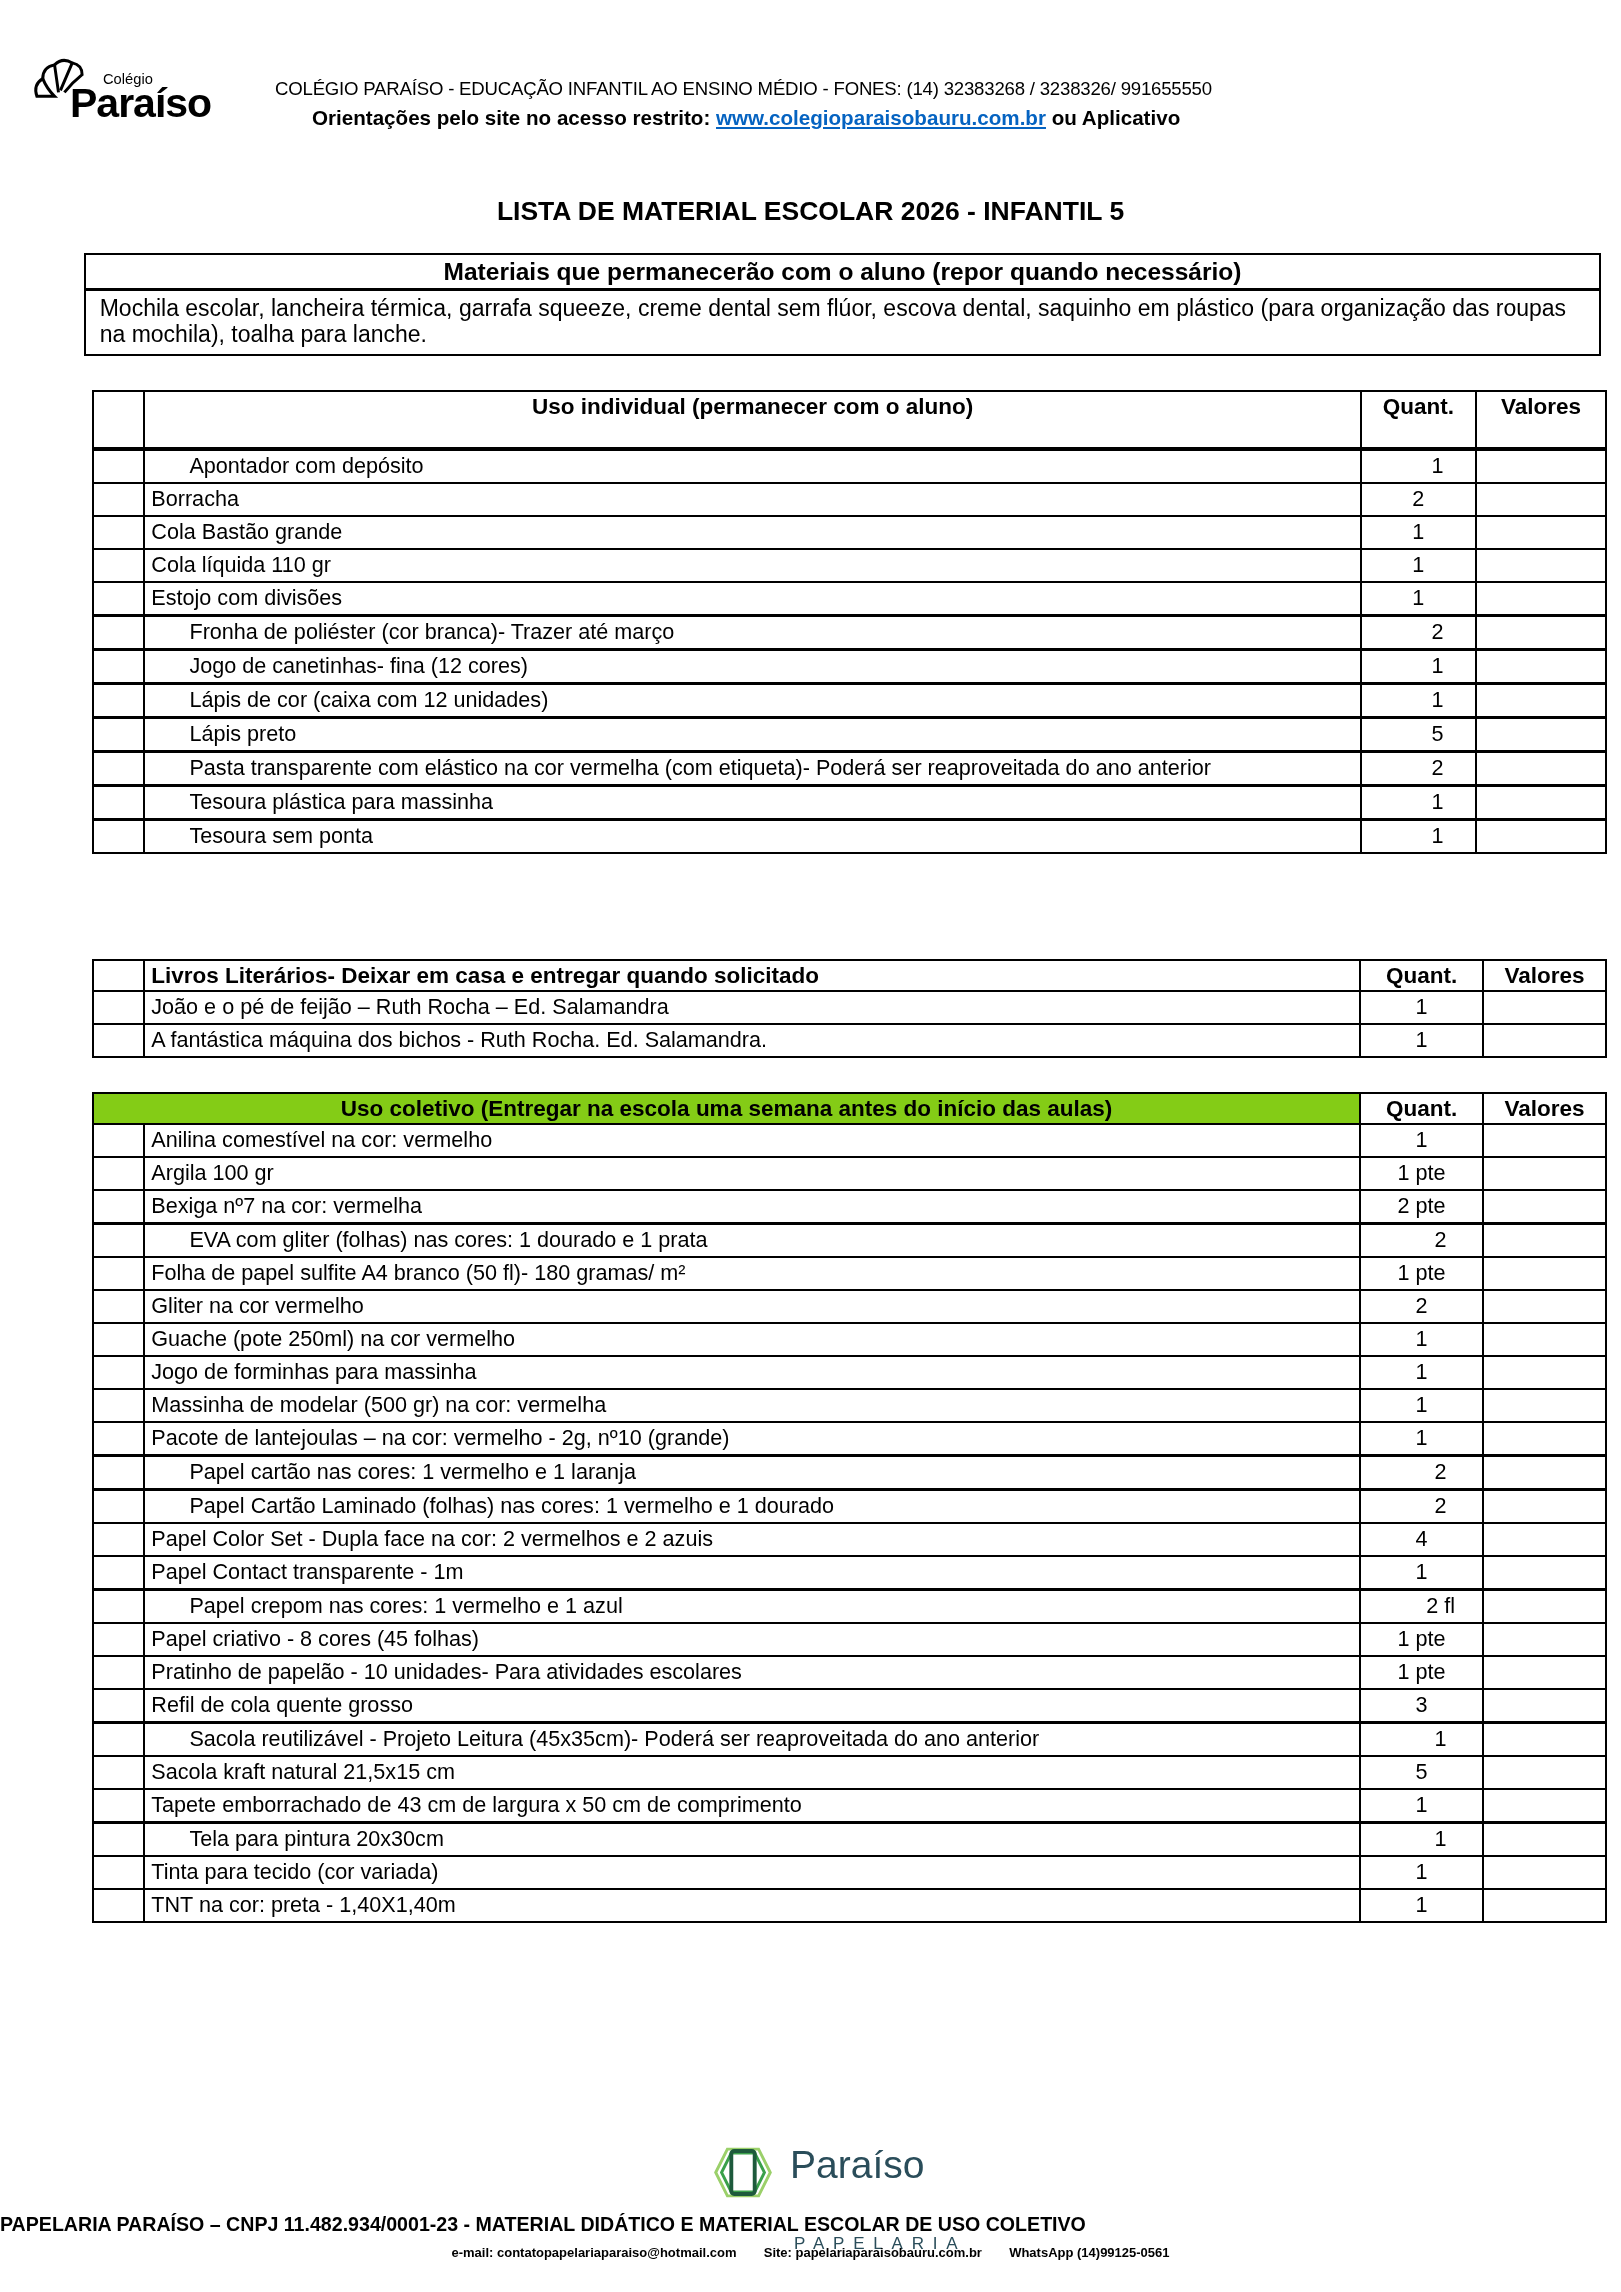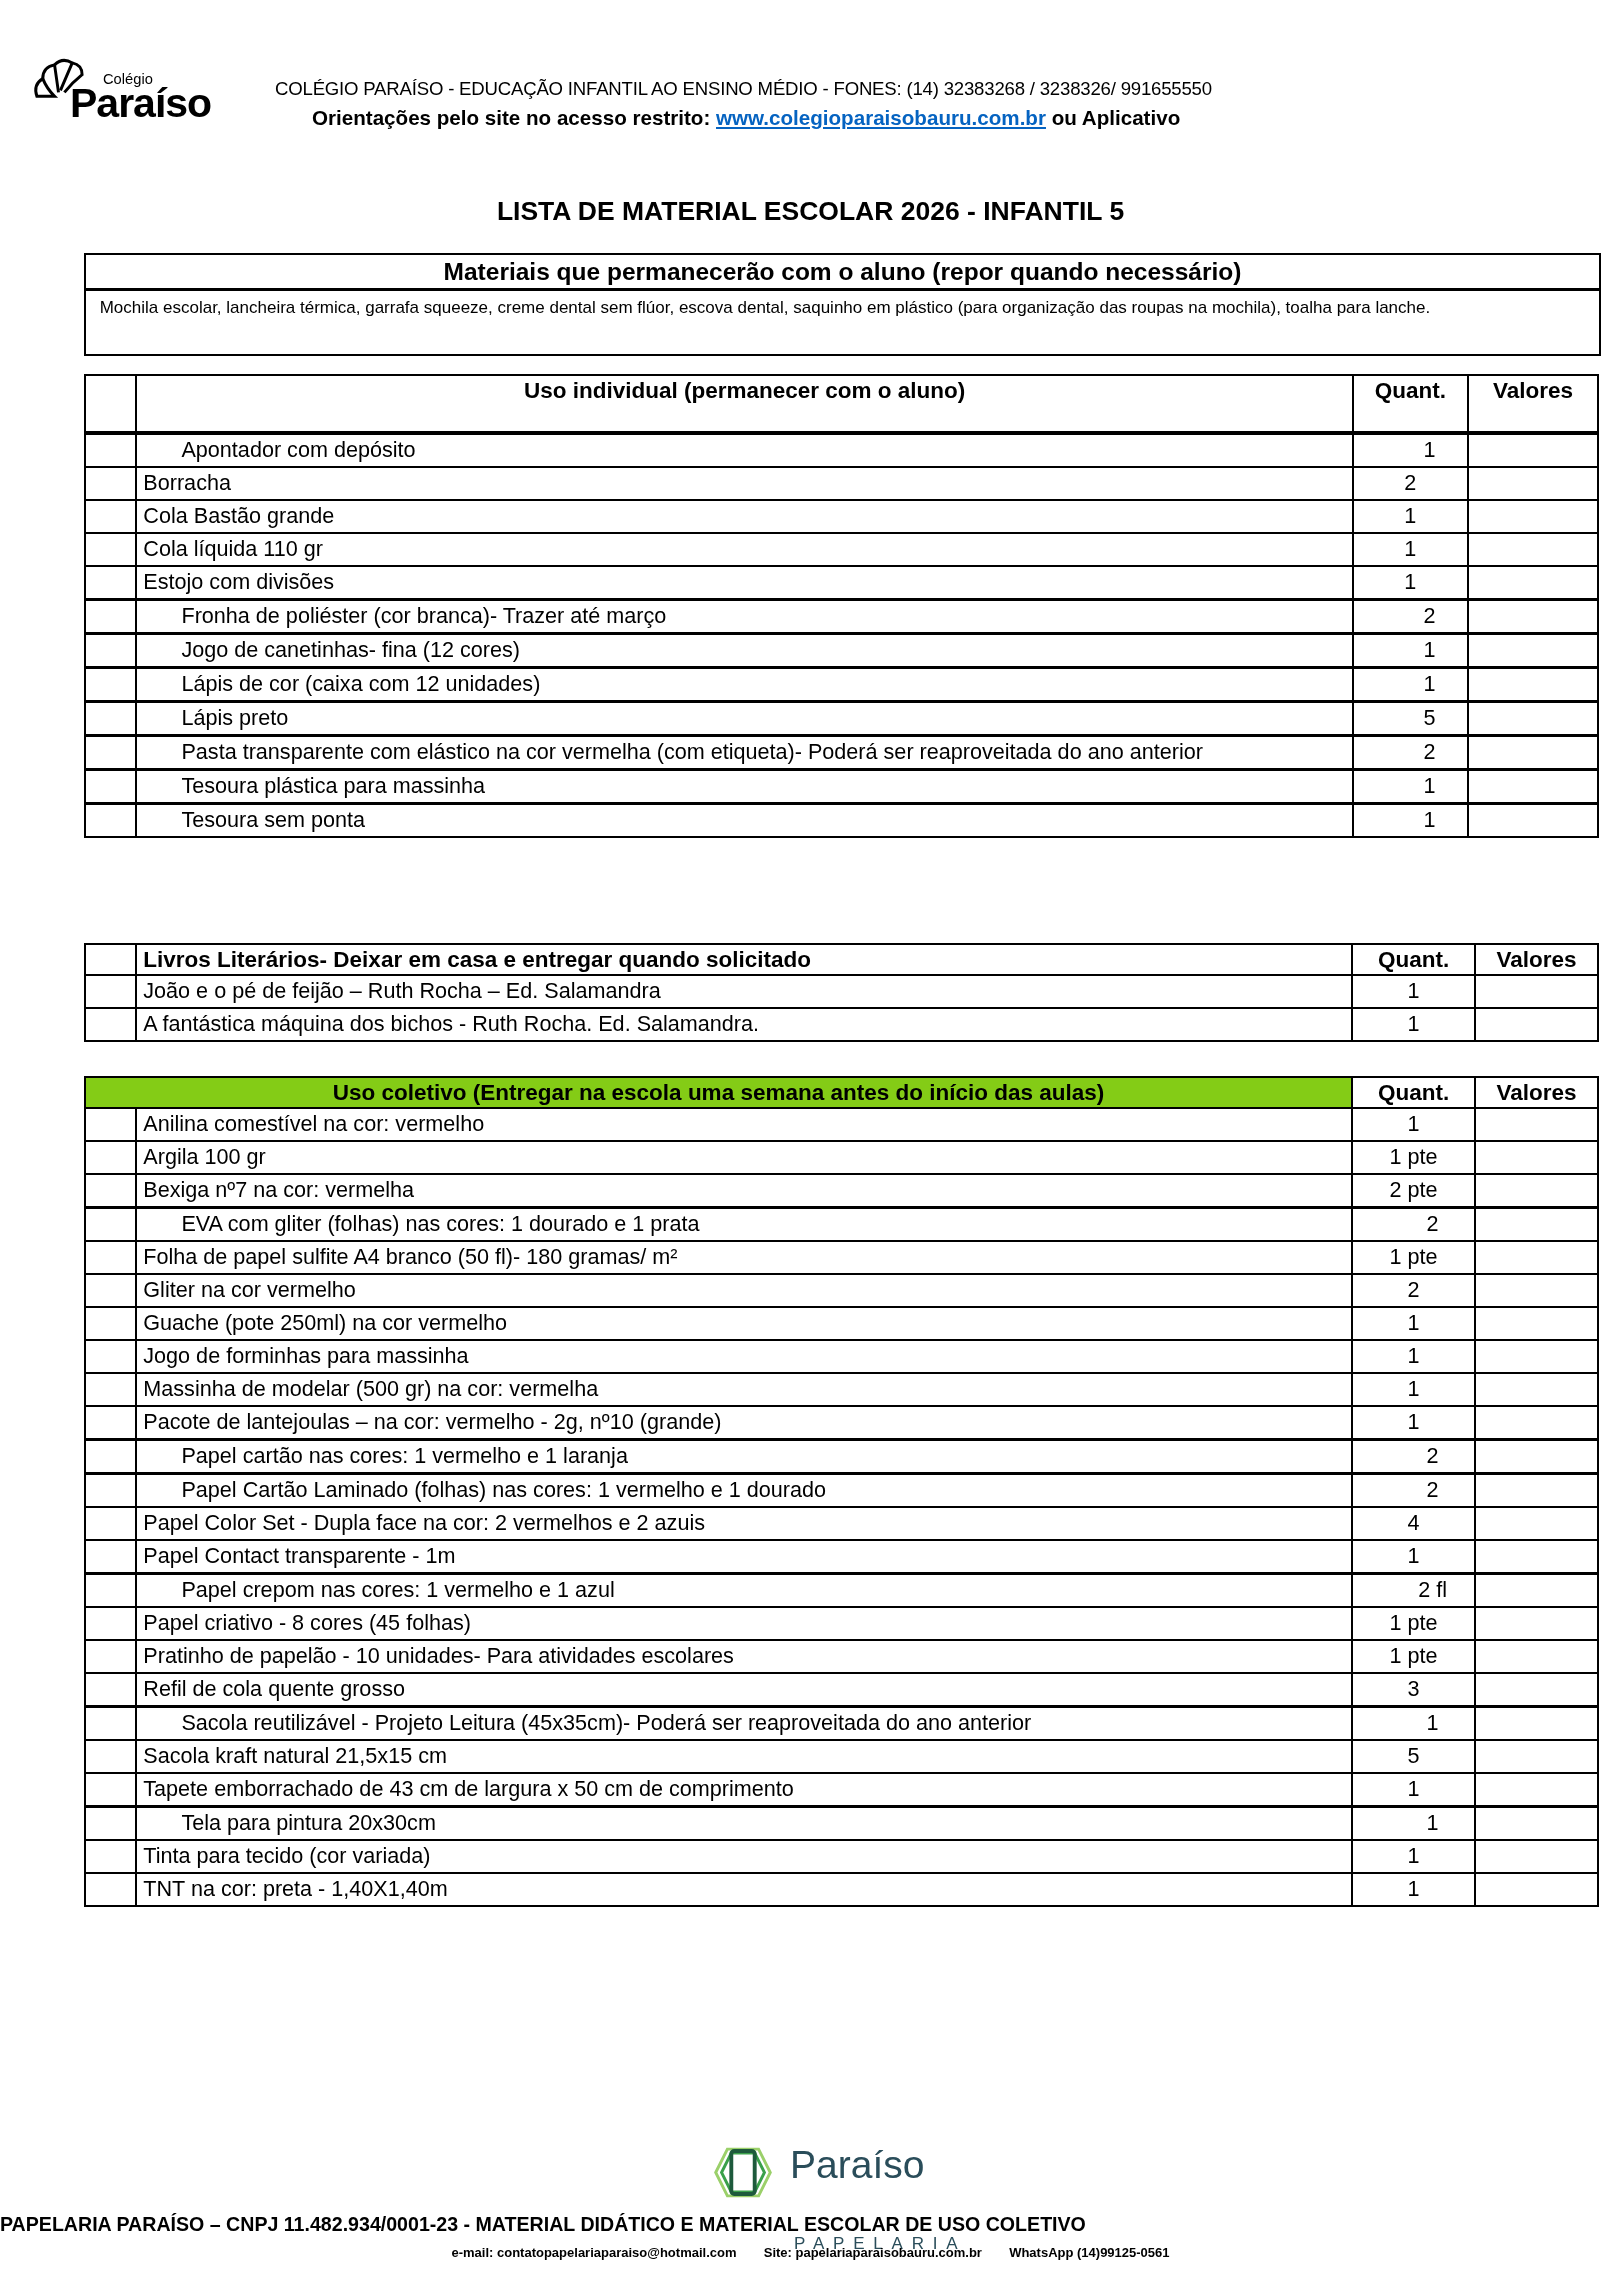--- a/index.html
+++ b/index.html
@@ -8,22 +8,22 @@
   .hdr-logo .word-col { position:absolute; left:74px; top:13.7px; font-family:"Liberation Sans", sans-serif; font-size:14.7px; }
   .hdr-logo .word-par { position:absolute; left:41px; top:25.5px; font-family:"Liberation Sans", sans-serif; font-weight:bold; font-size:41px; letter-spacing:-1px; line-height:1; }
   .hdr-line1 { position:absolute; left:231px; top:78px; font-family:"Liberation Sans", sans-serif; font-size:18.6px; letter-spacing:-0.2px; white-space:nowrap;margin-left:44px; }
   .hdr-line2 { position:absolute; left:312px; top:106px; font-family:"Liberation Sans", sans-serif; font-weight:bold; font-size:20.6px; white-space:nowrap; }
   .hdr-line2 a { color:#0563c1; text-decoration:underline; }
   .doc-title { position:absolute; left:0; width:1621px; top:196px; text-align:center; font-weight:bold; font-size:26.5px; font-family:"Liberation Sans", sans-serif; }
   table { border-collapse:collapse; position:absolute; table-layout:fixed; font-family:"Liberation Sans", sans-serif; }
   td, th { border:2px solid #000; padding:0 5.9px; font-size:21.6px; vertical-align:top; }
   .t1 { left:84px; top:253px; width:1517px; }
   .t1 th { font-size:24.5px; font-weight:bold; text-align:center; height:33px; line-height:33px; border-bottom:3.9px solid #000; border-top:2.9px solid #000;}
-  .t1 td { font-size:17px; line-height:26.5px; height:55px; padding:3.9px 13.7px; }
-  .grid { left:84px; width:1515px; }
+  .t1 td { font-size:23px; line-height:26.5px; height:55px; padding:3.9px 13.7px; }
+  .grid { left:92px; width:1515px;margin-top:16px; }
   .grid th { font-weight:bold; font-size:22.5px; line-height:29px; text-align:center; }
   .grid td { line-height:29px; height:31px; }
   .grid td.q { text-align:center; }
   .grid tr.thick td { border-top:3.9px solid #000;padding-left:44px; }
   .t2 { top:374px; }
   .t2 th.sub { height:55px; border-bottom:4.9px solid #000; }
   .t3 { top:943px; }
   .t3 th.lbl { text-align:left; }
   .t4 { top:1076px; }
   .t4 th.lbl { background:#84cc16; }

